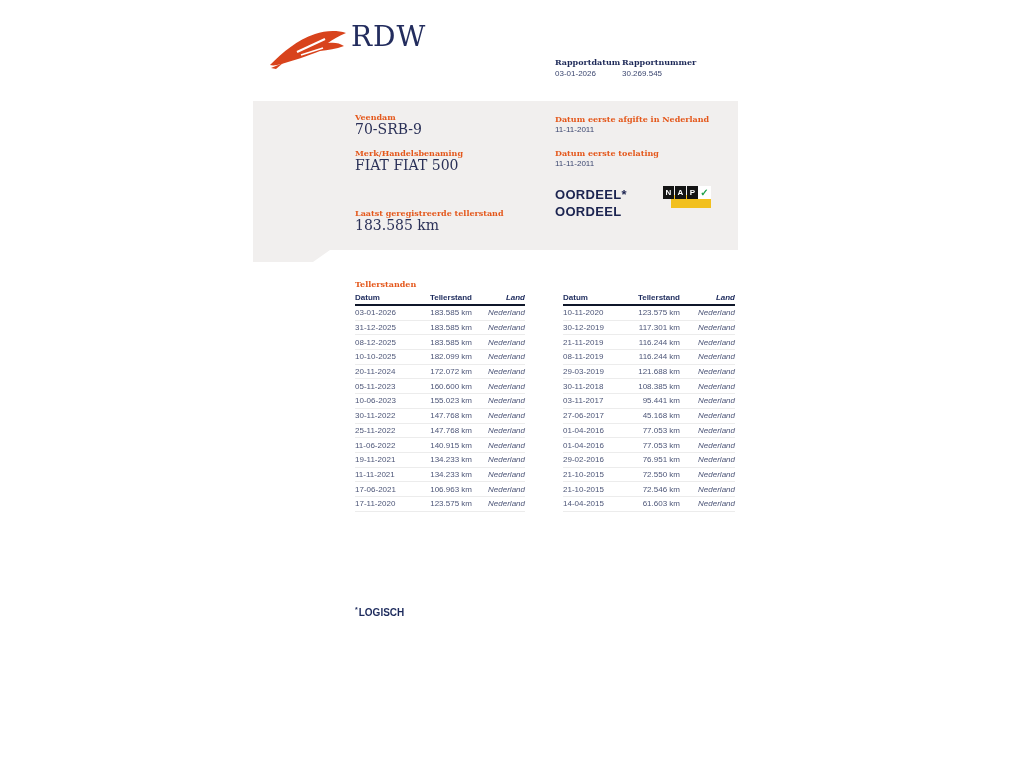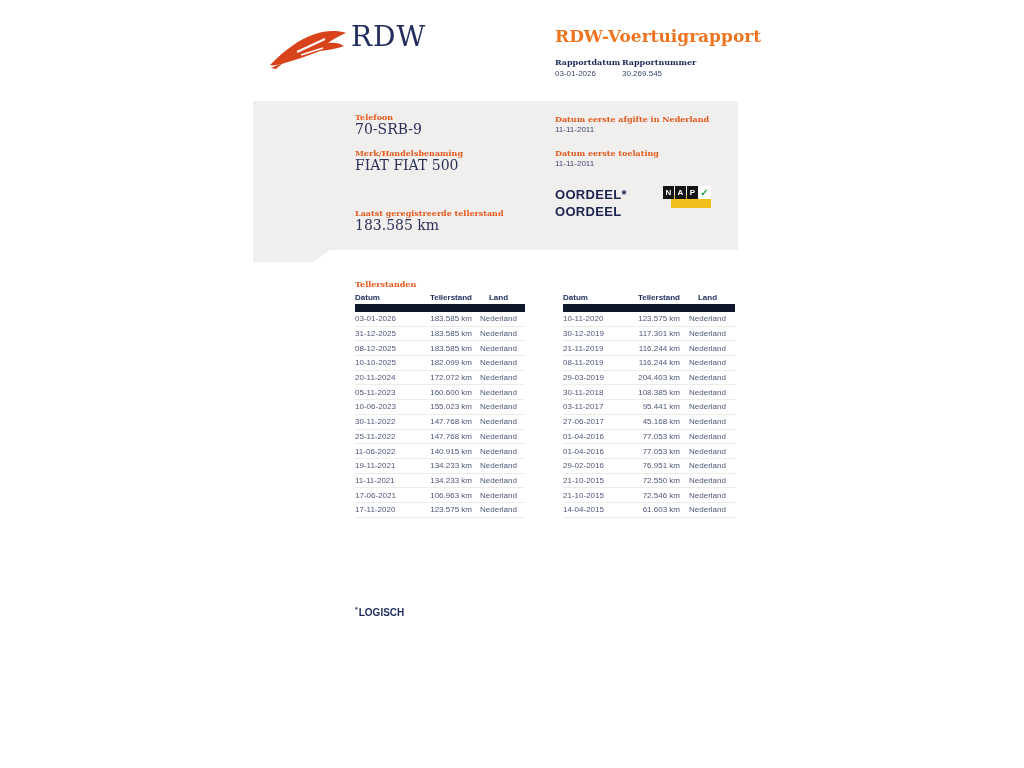--- a/index.html
+++ b/index.html
@@ -28,27 +28,27 @@
   .nap .yellow{position:absolute;left:8px;top:9px;width:40px;height:13px;background:#f2c01e;}
   .nap .box{position:absolute;top:0;width:11px;height:13px;background:#141414;color:#fff;
             font-size:8px;font-weight:bold;text-align:center;line-height:13px;}
   .nap .check{position:absolute;top:0;left:35px;width:13px;height:13px;background:#fff;
               color:#1fa04a;font-size:10px;font-weight:bold;text-align:center;line-height:13px;}
 
   
   .section-title{font-family:"DejaVu Serif",serif;font-weight:bold;font-size:8px;color:#e4581c;}
   .ttable{display:block;}
   .thead{display:grid;font-size:8px;font-weight:bold;color:#1c2a5c;
-         border-bottom:8px solid #0f172a;padding-bottom:2px;height:11px;align-items:end;}
+         border-bottom:2px solid #0f172a;padding-bottom:2px;height:11px;align-items:end;}
   .ttable.left .thead,.ttable.left .trow{grid-template-columns:70px 47px 53px;}
   .ttable.right .thead,.ttable.right .trow{grid-template-columns:70px 47px 55px;}
   .trow{display:grid;height:13.7px;align-items:center;border-bottom:1px solid #ececec;
         font-size:8px;color:#4d5678;}
   .c1{text-align:right;}
-  .c2{text-align:center;}
+  .c2{text-align:right;font-style:italic;}
 
   
   .footnote-title{font-size:10px;font-weight:bold;color:#1c2a5c;}
   .footnote-title .ast{font-size:7px;vertical-align:4px;margin-right:1px;}
   .footnote-text{font-size:8px;color:#ed7a4e;line-height:13px;width:392px;}
 
   
   .foot{font-size:7px;color:#2e3a66;}
   .foot-right{text-align:right;width:90px;}
 </style>
@@ -57,30 +57,29 @@
 
 <div class="page">
 
   <svg class="abs" style="left:252px;top:24px;" width="82" height="46" viewBox="0 0 82 46">
     <path fill="#d8431c" d="M3 41 C16 28 30 16 48 10 C58 6.5 70 6 79 9 C72 12 66 15 61 19 C67 18 73 19 77 22 C69 25 61 26 53 27 C42 31 24 38 10 41 C7 41.5 5 41.5 3 41 Z"></path>
     <path stroke="#ffffff" stroke-width="2" d="M30 28 L58 15"></path>
     <path stroke="#ffffff" stroke-width="1.5" d="M34 31 L56 24"></path>
     <path fill="#d8431c" d="M4 44 L16 39 L9 45 Z"></path>
   </svg>
   <div class="abs logo-text">RDW</div>
-  <div class="abs doc-title">RDW-Voertuigrapport</div>
 
   <div class="abs meta-label" style="left:540px;top:57px;">Rapportdatum</div>
   <div class="abs meta-label" style="left:607px;top:57px;">Rapportnummer</div>
   <div class="abs meta-value" style="left:540px;top:69px;">03-01-2026</div>
   <div class="abs meta-value" style="left:607px;top:69px;">30.269.545</div>
 
   <div class="abs panel"></div>
 
-  <div class="abs field-label" style="left:340px;top:112px;">Telefoon</div>
+  <div class="abs field-label" style="left:340px;top:112px;">Veendam</div>
   <div class="abs field-value-lg" style="left:340px;top:121px;">70-SRB-9</div>
 
   <div class="abs field-label" style="left:340px;top:148px;">Merk/Handelsbenaming</div>
   <div class="abs field-value-lg" style="left:340px;top:157px;">FIAT FIAT 500</div>
 
   <div class="abs field-label" style="left:340px;top:208px;">Laatst geregistreerde tellerstand</div>
   <div class="abs field-value-lg" style="left:340px;top:217px;">183.585 km</div>
 
   <div class="abs field-label" style="left:540px;top:114px;">Datum eerste afgifte in Nederland</div>
   <div class="abs field-value-sm" style="left:540px;top:125px;">11-11-2011</div>
@@ -205,21 +204,21 @@
           <span class="c1">116.244 km</span>
           <span class="c2">Nederland</span>
         </div>
         <div class="trow">
           <span class="c0">08-11-2019</span>
           <span class="c1">116.244 km</span>
           <span class="c2">Nederland</span>
         </div>
         <div class="trow">
           <span class="c0">29-03-2019</span>
-          <span class="c1">204.403 km</span>
+          <span class="c1">121.688 km</span>
           <span class="c2">Nederland</span>
         </div>
         <div class="trow">
           <span class="c0">30-11-2018</span>
           <span class="c1">108.385 km</span>
           <span class="c2">Nederland</span>
         </div>
         <div class="trow">
           <span class="c0">03-11-2017</span>
           <span class="c1">95.441 km</span>

